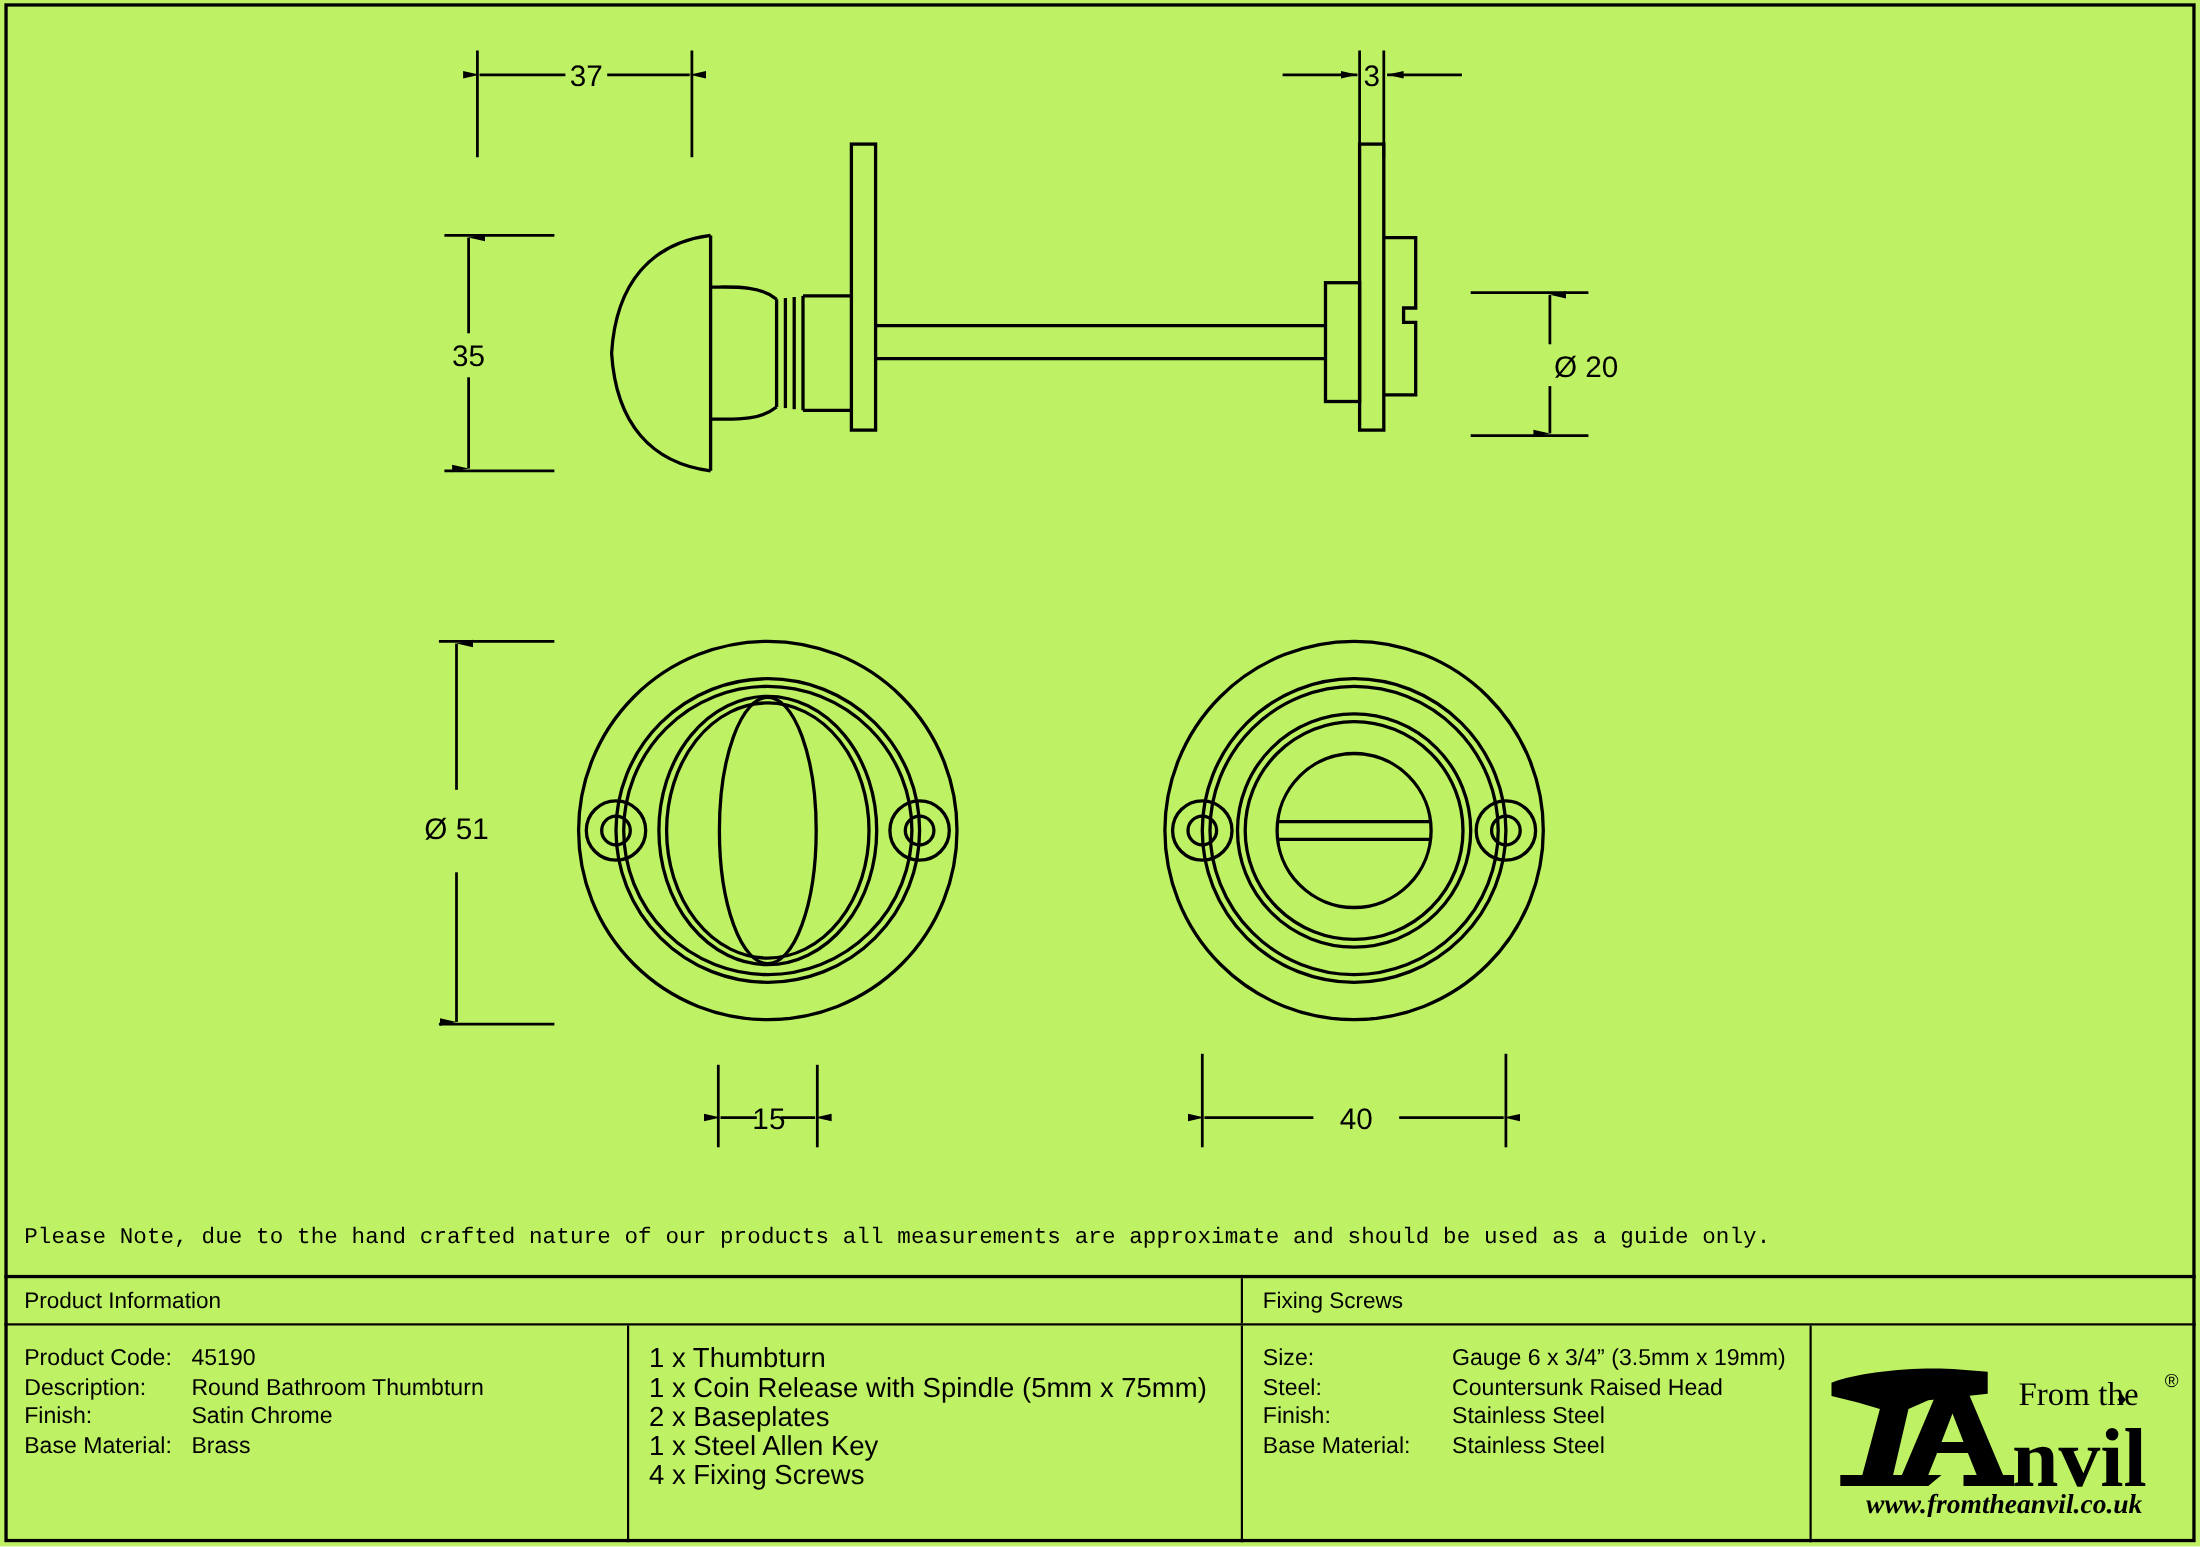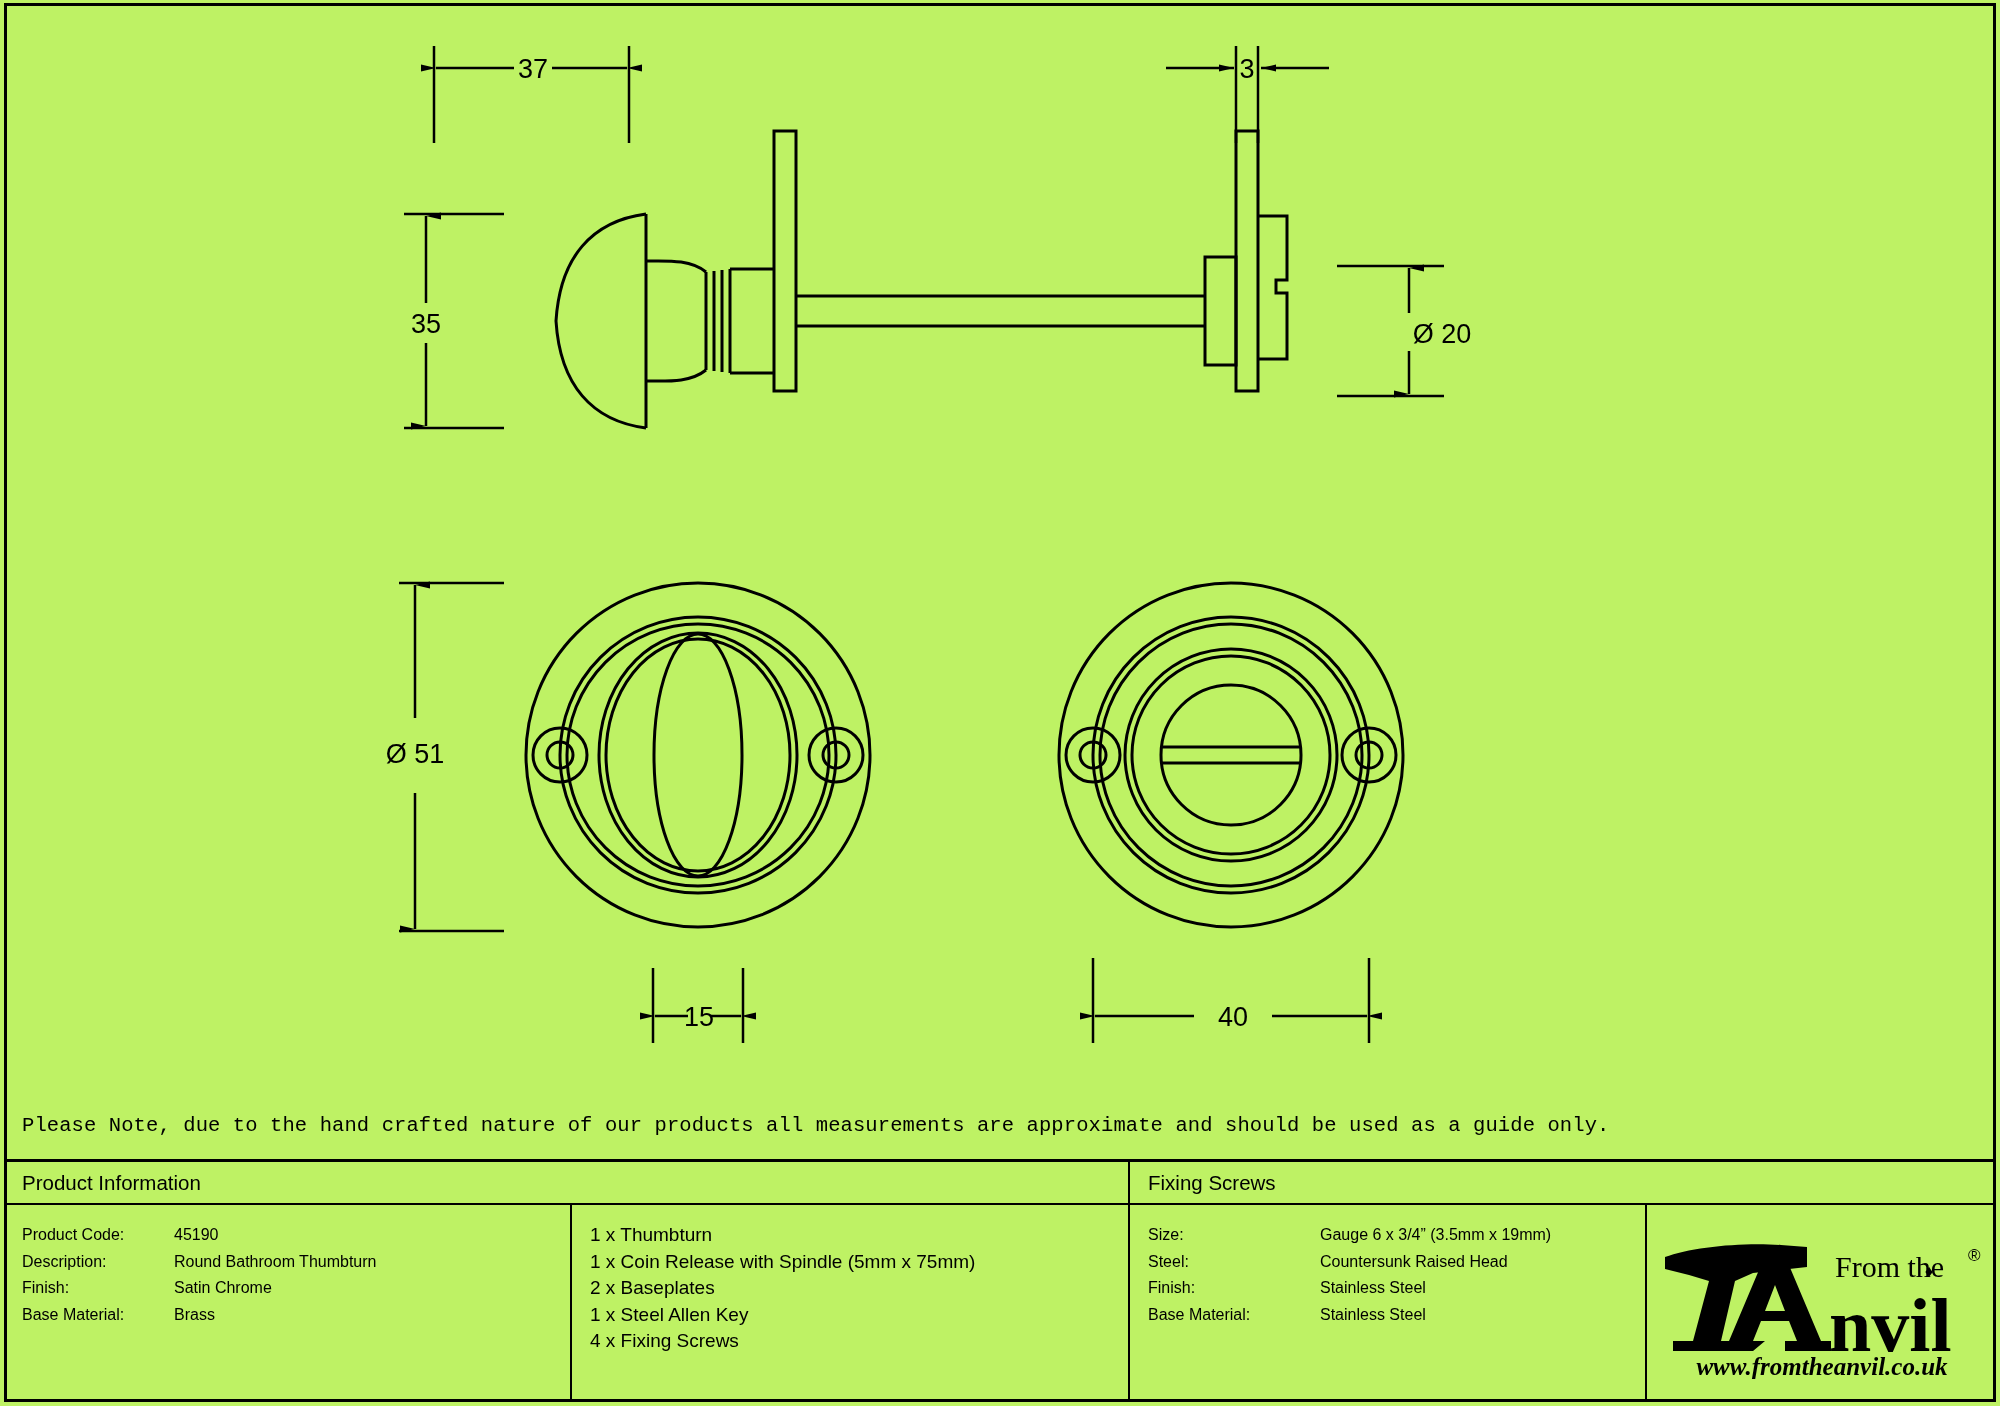--- a/index.html
+++ b/index.html
@@ -76,31 +76,31 @@
     font-size: 20.5px;
     line-height: 41px;
     color: #000;
     white-space: nowrap;
   }
   .kv-list {
     padding: 17px 0 0 18px;
   }
   .kv {
     display: flex;
-    font-size: 16px;
+    font-size: 21px;
     line-height: 26.5px;
     color: #000;
     white-space: nowrap;
   }
   .kv .k { width: 152px; flex: 0 0 152px; }
   .kv .v { }
   .c3 .kv .k { width: 172px; flex: 0 0 172px; }
   .plain-list { padding: 17px 0 0 18px; }
   .plain-list .li {
-    font-size: 19px;
+    font-size: 25px;
     line-height: 26.5px;
     color: #000;
     white-space: nowrap;
   }
 
   
   #logo-wrap {
     position: absolute;
     left: 1641px; top: 113px;
     width: 351px; height: 197px;

